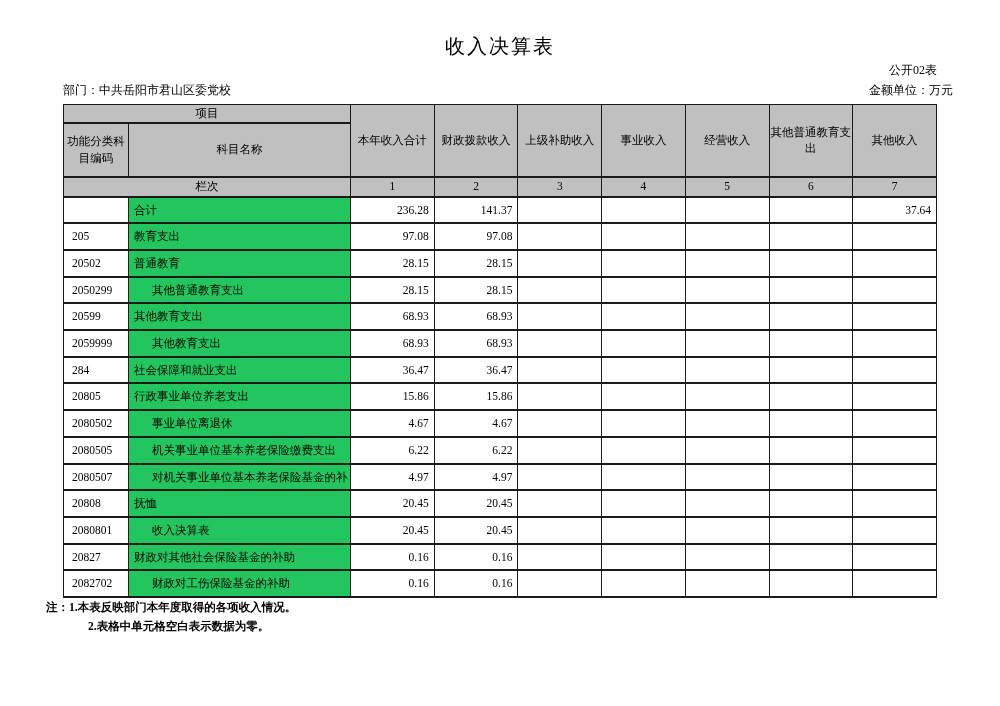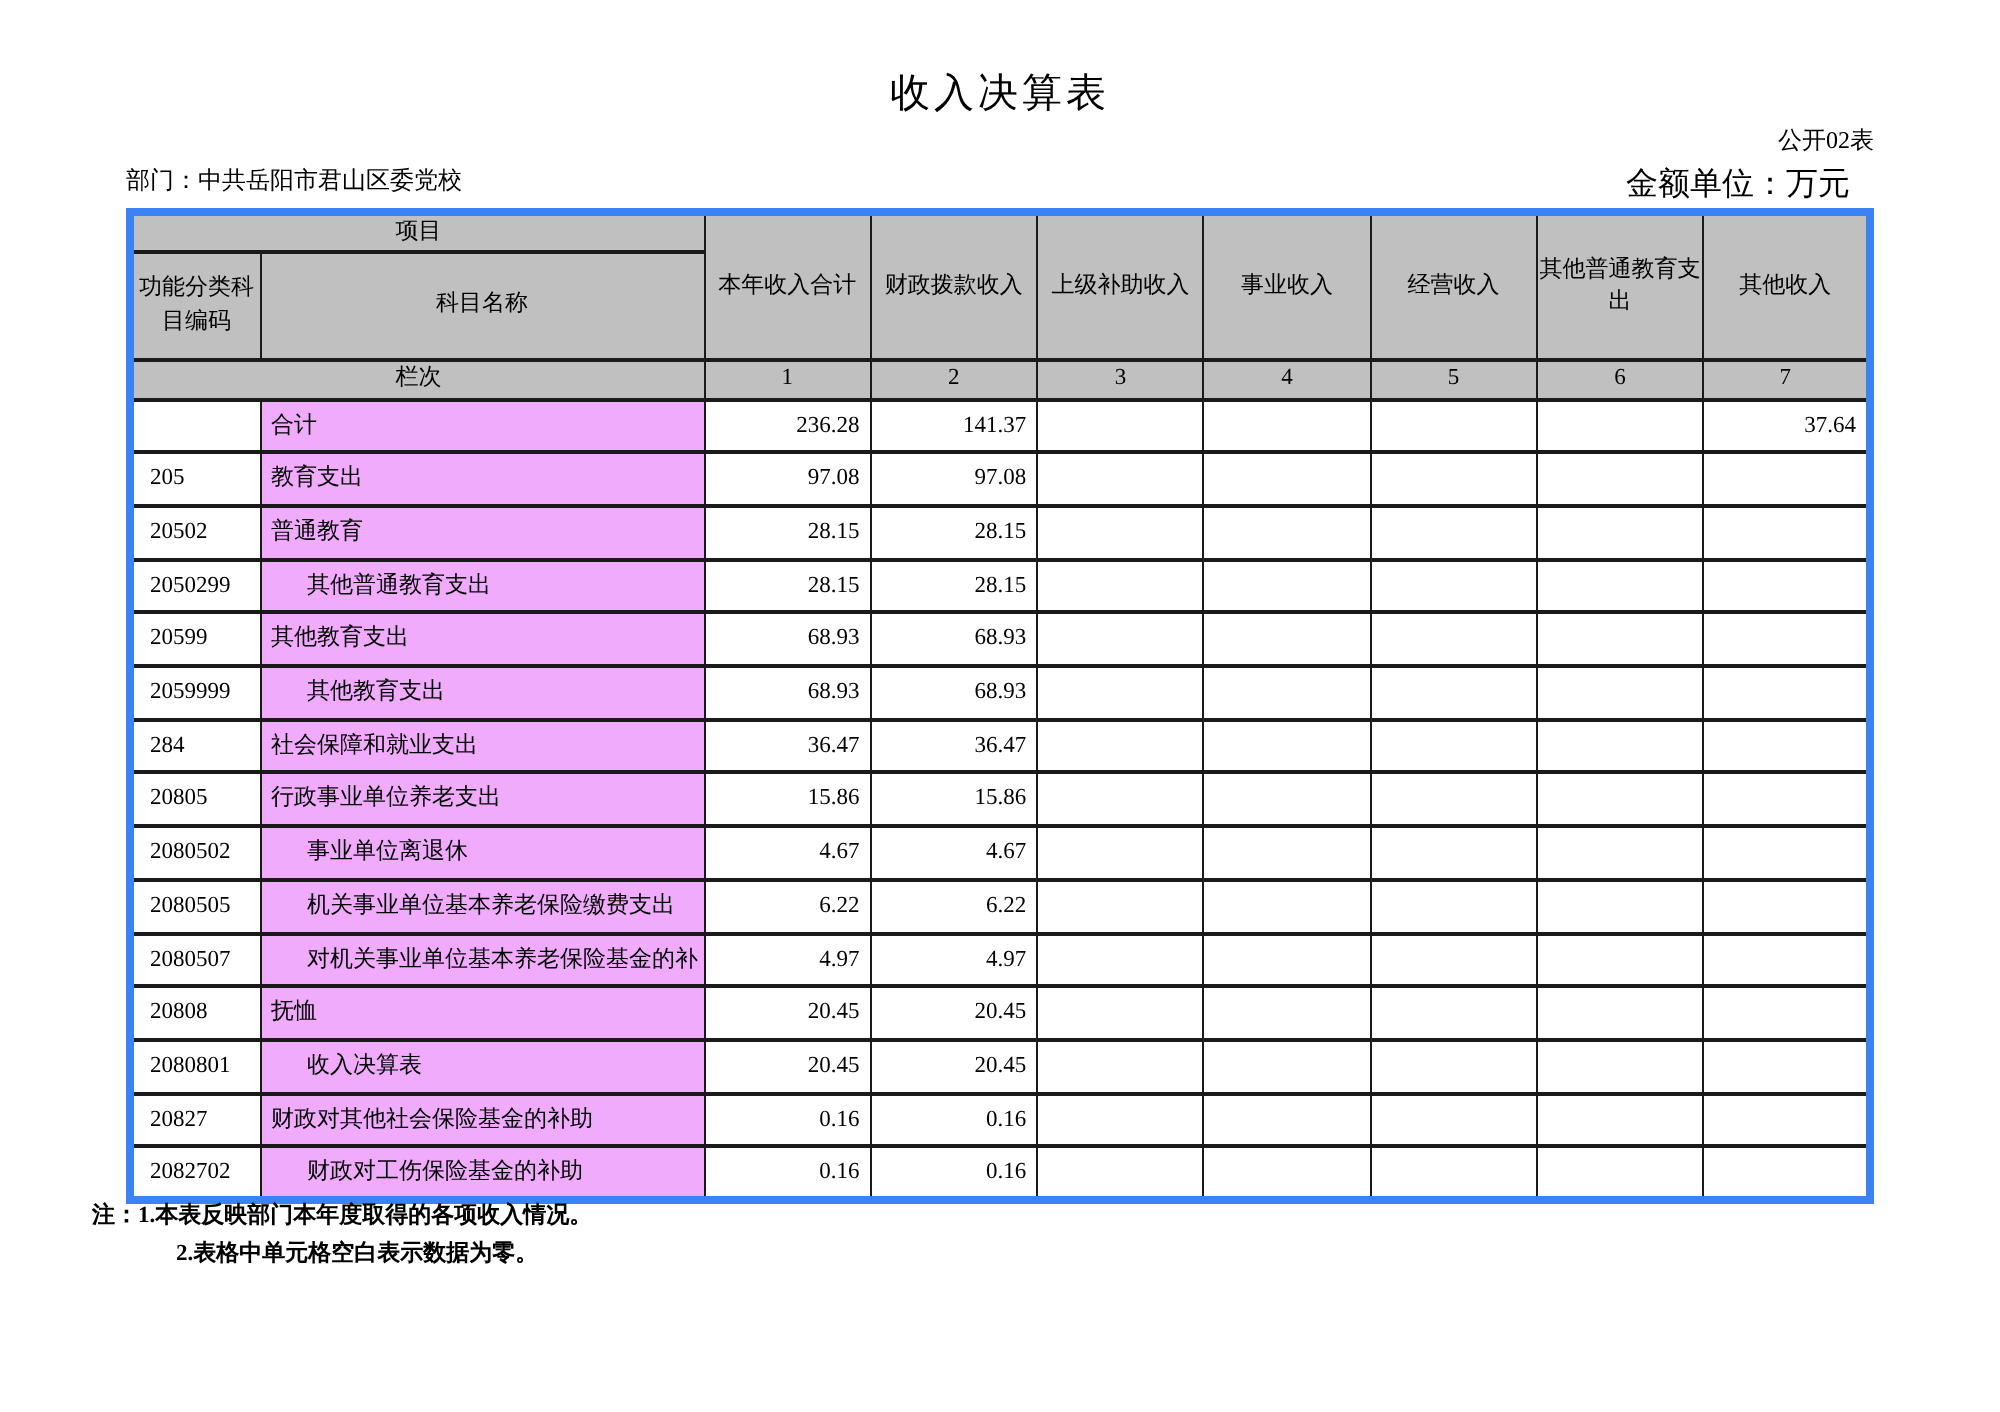--- a/index.html
+++ b/index.html
@@ -18,30 +18,30 @@
   }
   .table-code {
     position: absolute; top: 62px; right: 63px;
     font-size: 12px;
   }
   .dept {
     position: absolute; top: 82px; left: 63px;
     font-size: 12px;
   }
   .unit {
-    position: absolute; top: 82px; right: 75px;
-    font-size: 16px;
+    position: absolute; top: 82px; right: 47px;
+    font-size: 12px;
   }
 
   table.main {
     position: absolute; top: 104px; left: 63px;
     width: 874px;
     border-collapse: collapse;
     table-layout: fixed;
-    border: 4px solid #3b82f6;
+    border: 1px solid #3b82f6;
   }
   table.main td {
     border: 1px solid #1a1a1a;
     font-size: 11.5px;
     line-height: 1.45;
     vertical-align: middle;
     overflow: hidden;
   }
   .gray { background: #c0c0c0; }
   .center { text-align: center; }
@@ -50,21 +50,21 @@
   tr.r-head   { height: 54px; }
   tr.r-lanci  { height: 20px; }
   tr.r-data   { height: 26.7px; }
 
   tr.r-top td.span2 { border-bottom: 2px solid #1a1a1a; }
   tr.r-head td  { border-bottom: 2px solid #1a1a1a; }
   tr.r-lanci td { border-bottom: 2px solid #1a1a1a; }
   tr.r-data td  { border-bottom: 2px solid #1a1a1a; }
 
   td.code { text-align: left; padding-left: 8px; white-space: nowrap; background: #fff; }
-  td.name { text-align: left; padding-left: 5px; white-space: nowrap; background: #f0abfc; }
+  td.name { text-align: left; padding-left: 5px; white-space: nowrap; background: #22c55e; }
   td.name.indent { padding-left: 23px; margin-left: 13px; }
   td.num  { text-align: right; padding-right: 5px; white-space: nowrap; background: #fff; }
 
   .notes { position: absolute; top: 600px; left: 46px; font-size: 11.5px; font-weight: bold; }
   .note-line2 { margin-top: 4px; padding-left: 42px; }
 </style>
 </head>
 <body>
 
 <div class="page">

